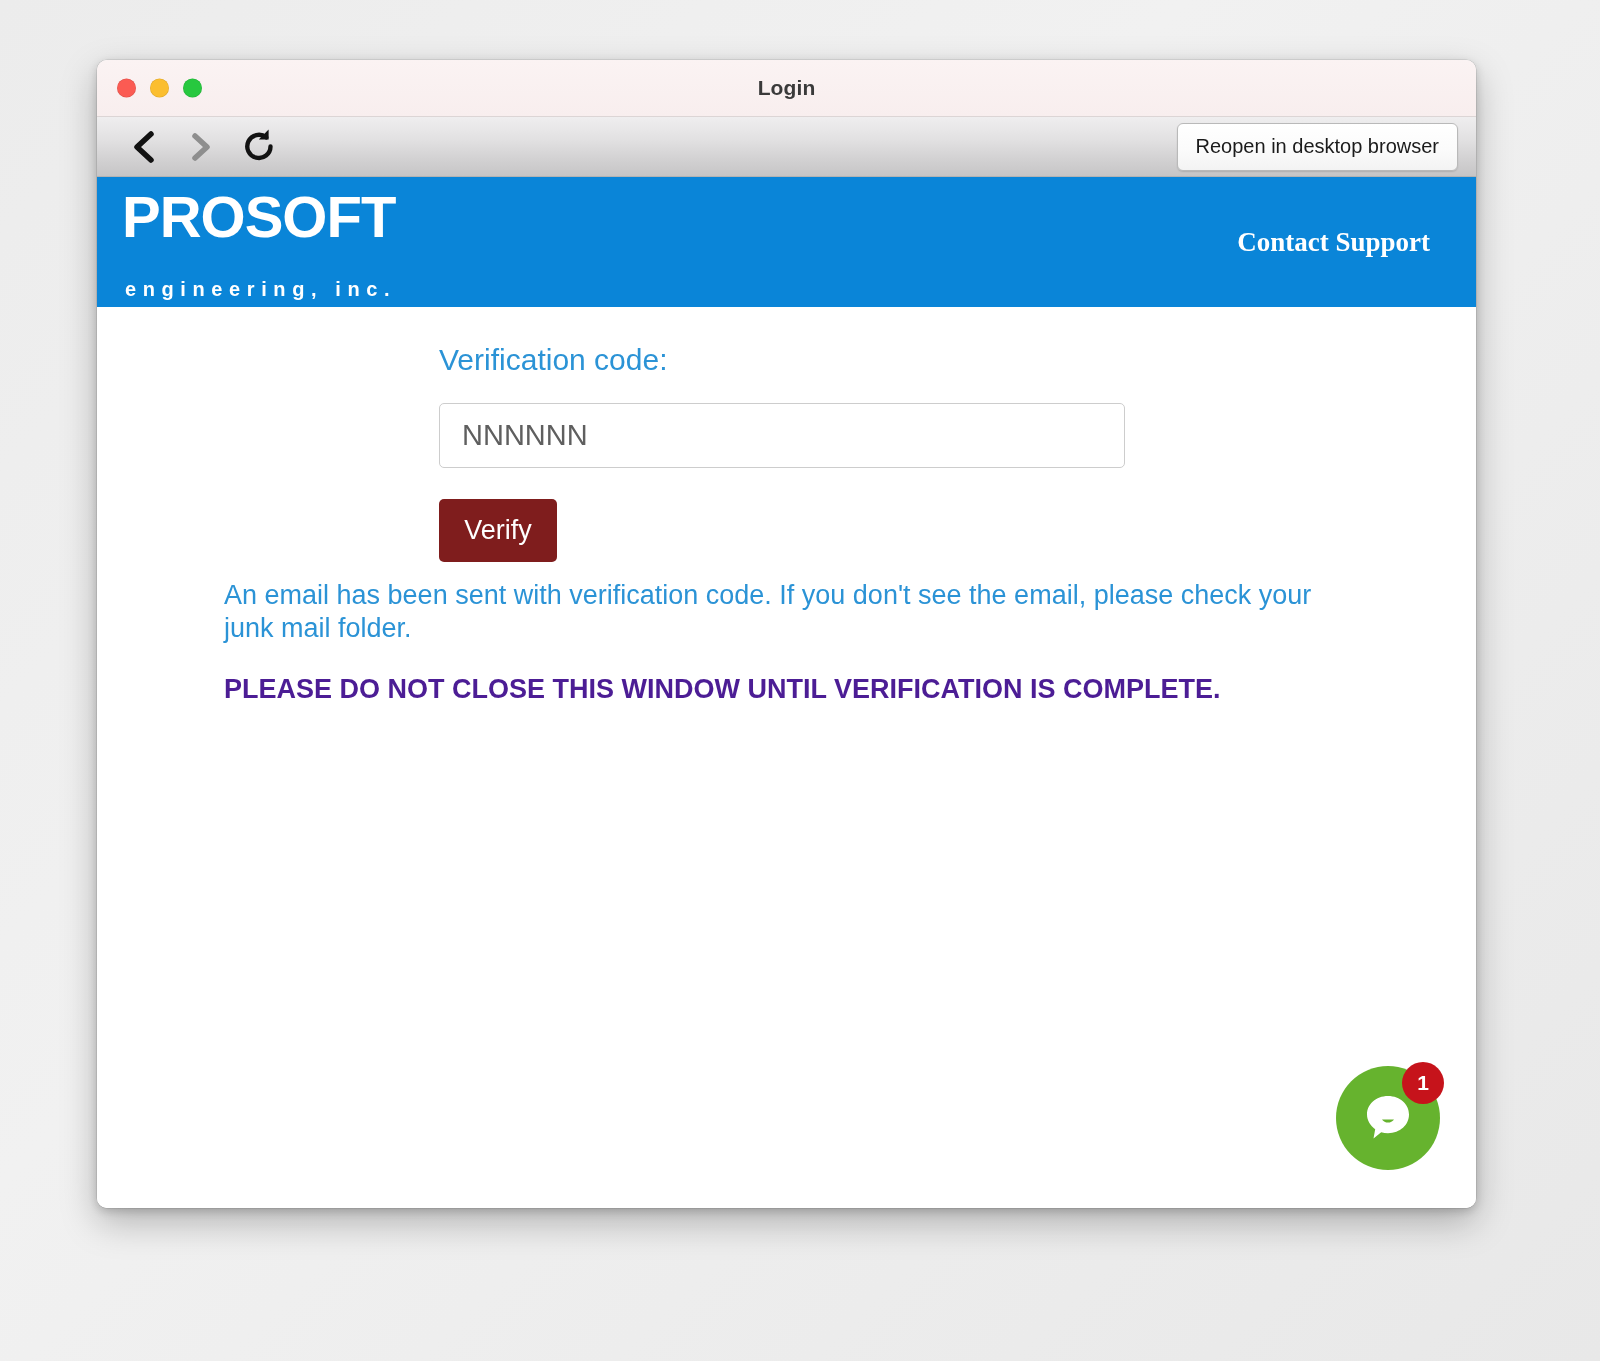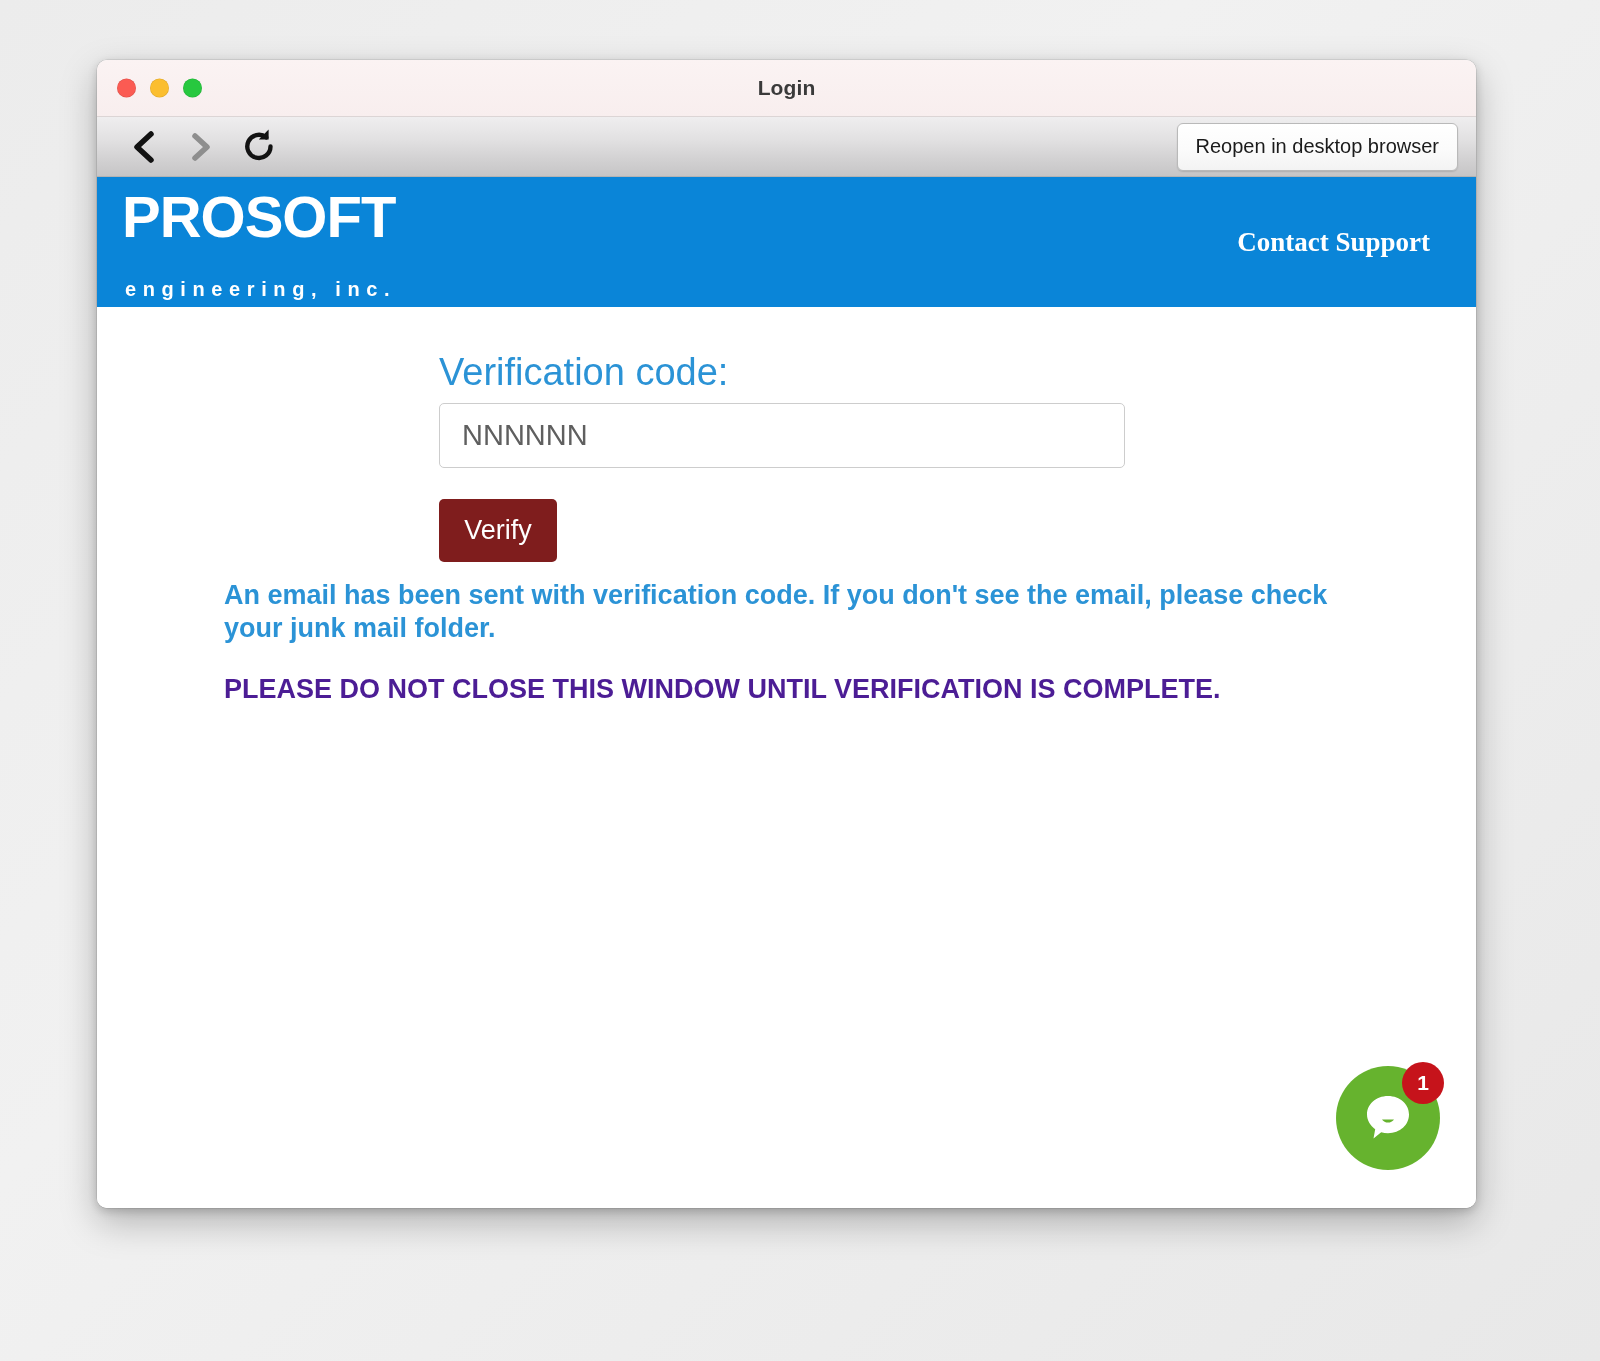--- a/index.html
+++ b/index.html
@@ -177,24 +177,23 @@
     padding: 0 0 0 0;
     position: relative;
     height: calc(100% - 130px);
   }
 
   .field-label {
     position: absolute;
     left: 342px;
     top: 36px;
     font-family: "Liberation Sans", sans-serif;
-    font-size: 38px;
+    font-size: 30px;
     color: #2b93d6;
     white-space: nowrap;
-    margin-top: 8px;
   }
 
   .code-input {
     position: absolute;
     left: 342px;
     top: 96px;
     width: 686px;
     height: 65px;
     border: 1px solid #cdcdcd;
     border-radius: 5px;
@@ -222,21 +221,21 @@
     cursor: pointer;
   }
 
   .msg-primary {
     position: absolute;
     left: 127px;
     top: 272px;
     width: 1110px;
     font-family: "Liberation Sans", sans-serif;
     font-size: 27px;
-    font-weight: bold;
+    font-weight: normal;
     color: #2b93d6;
     line-height: 1.22;
   }
 
   .msg-warning {
     position: absolute;
     left: 127px;
     top: 367px;
     width: 1110px;
     text-align: left;

